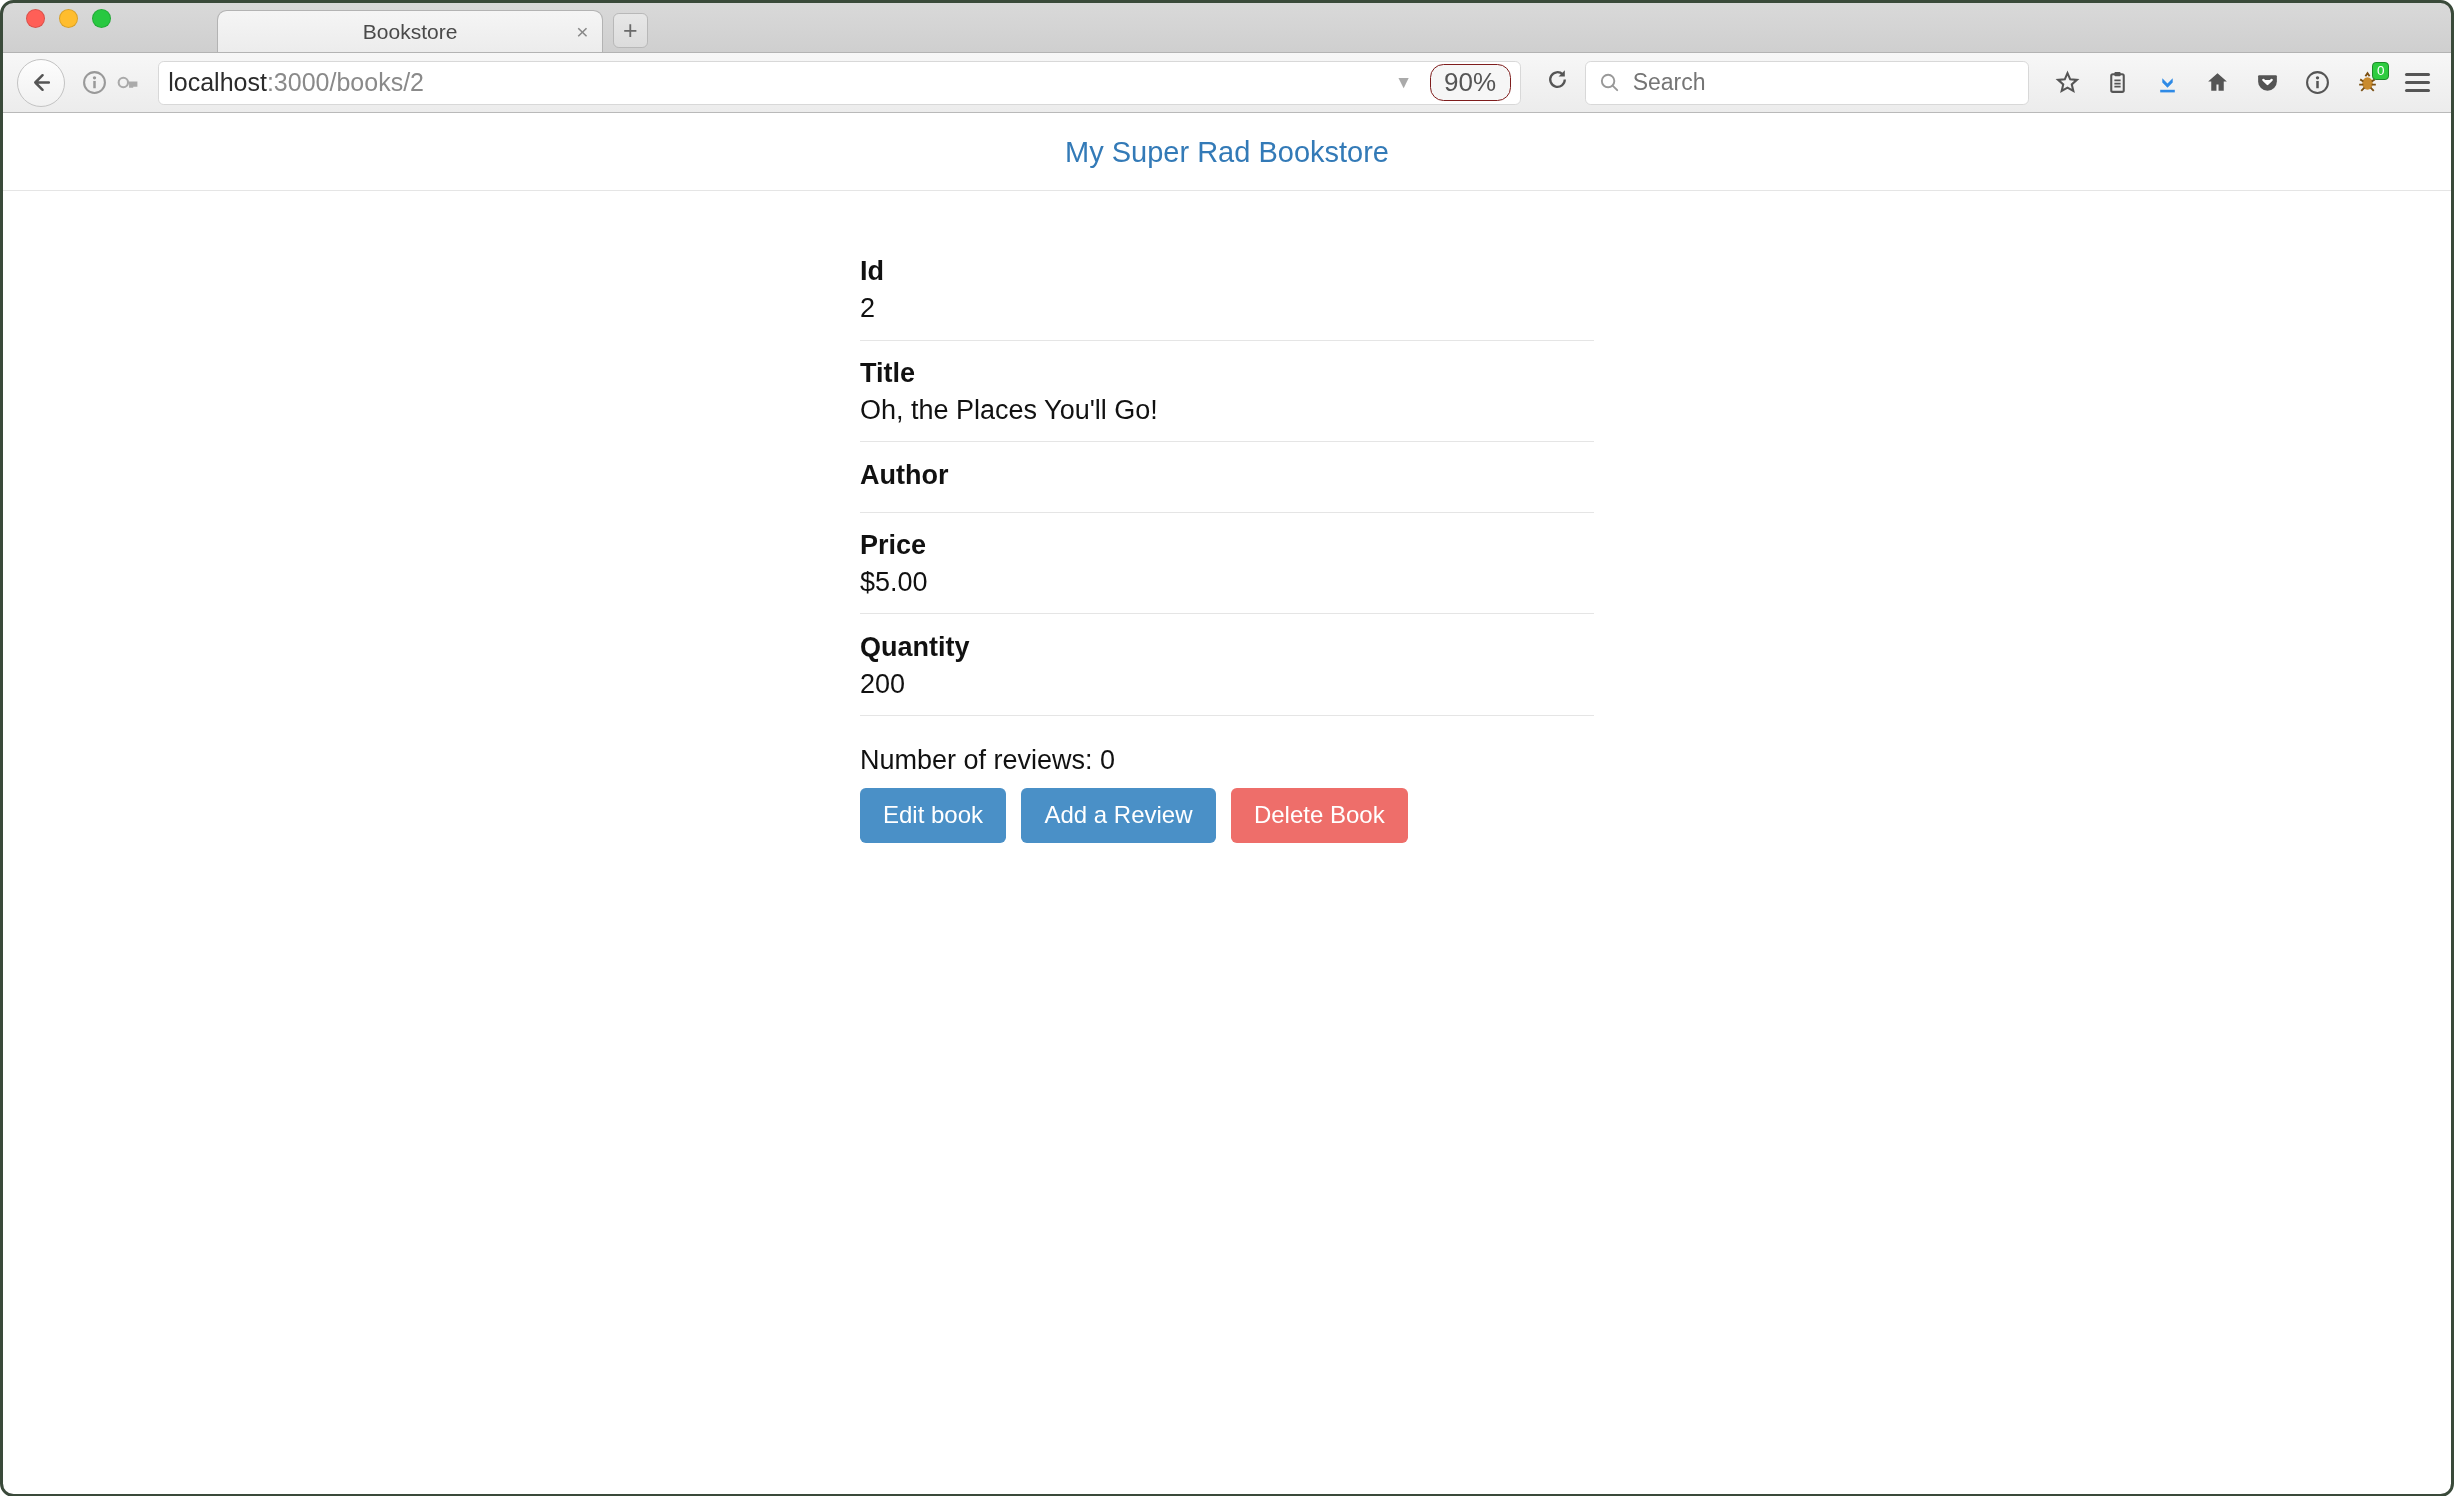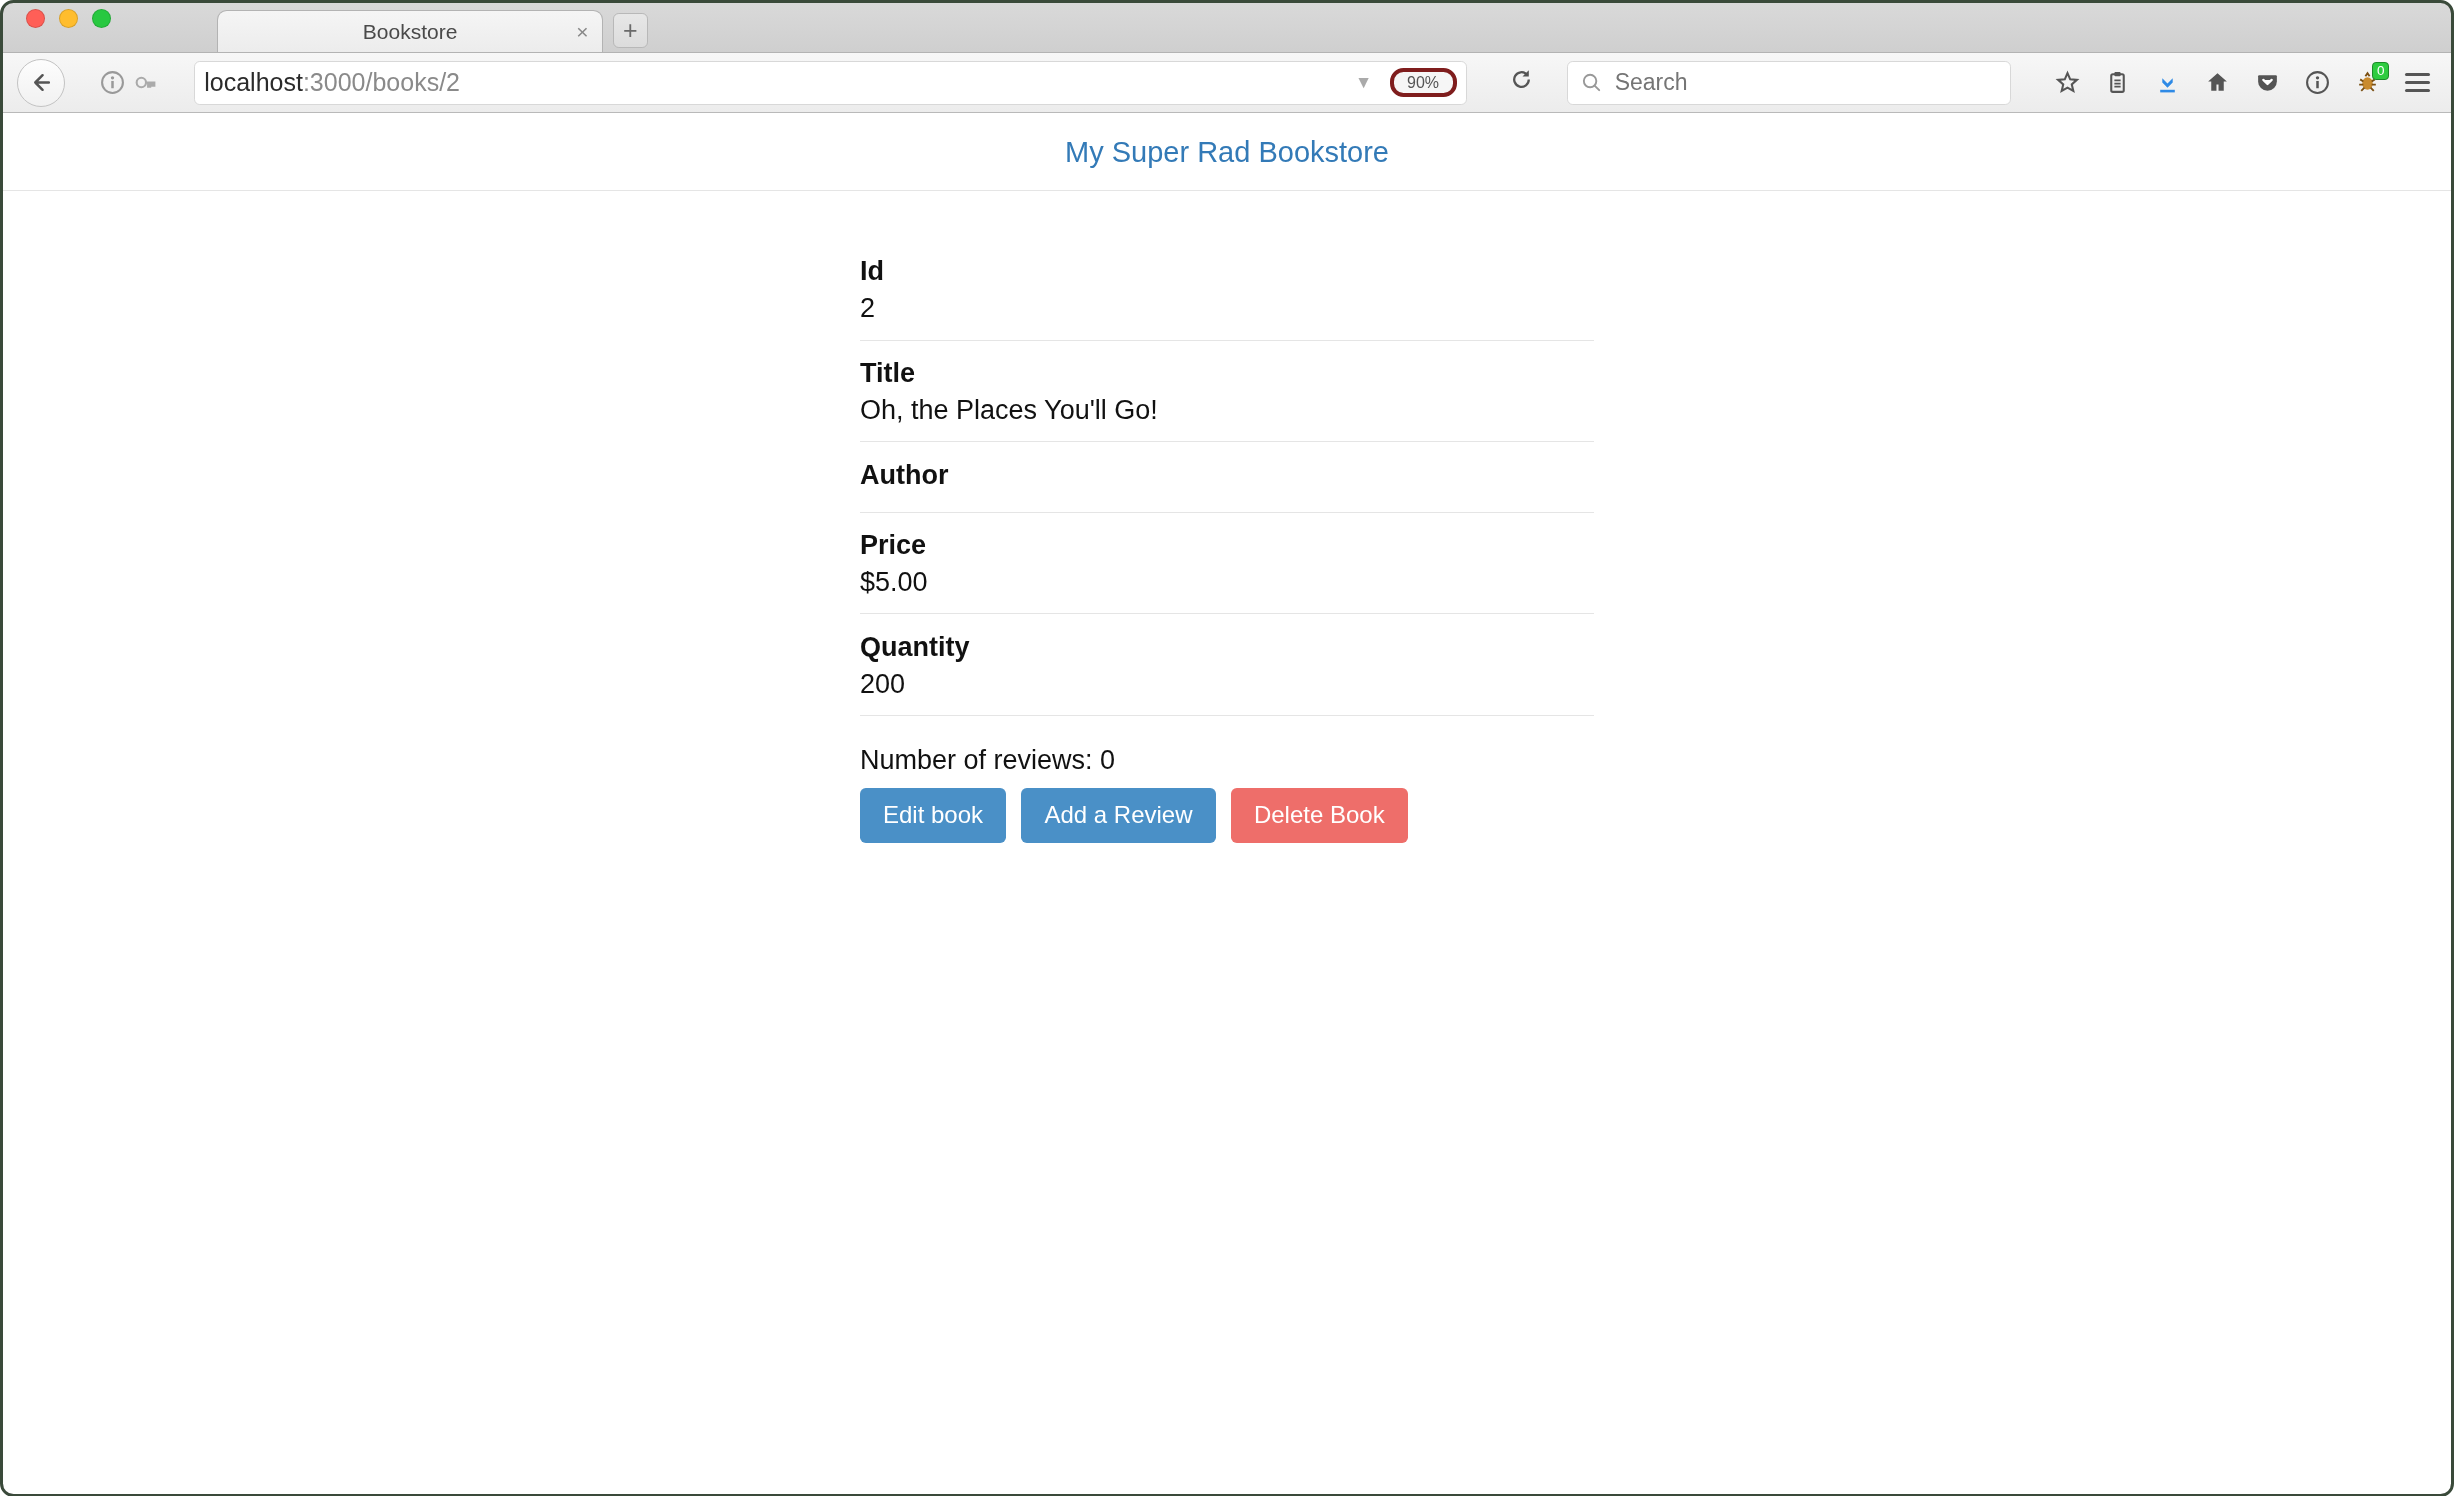--- a/index.html
+++ b/index.html
@@ -29,21 +29,21 @@
   .tab .close-x { position:absolute; right:13.5px; color:#888; font-size:21px; }
   .new-tab { width:35px; height:35px; margin-left:9.7px; margin-bottom:3.9px;
     display:flex; align-items:center; justify-content:center; color:#6a6a6a; font-size:25px; font-weight:300;
     border:1px solid #b8b8b8; border-radius:5.8px; background:linear-gradient(#e7e7e7,#dcdcdc);
   }
 
   .toolbar {
     height:60px;
     background:linear-gradient(#f7f7f7,#ececec);
     border-bottom:1px solid #b9b9b9;
-    display:flex; align-items:center; gap:26px;
+    display:flex; align-items:center; gap:8px;
     padding:0 13.5px;
   }
   .round-btn {
     width:48px; height:48px; border-radius:50%;
     border:1px solid #c3c3c3; background:linear-gradient(#fdfdfd,#f1f1f1);
     display:flex; align-items:center; justify-content:center;
   }
   .identity-box {
     height:44px; display:flex; align-items:center; gap:7.7px;
     padding:0 9.7px; color:#7a7a7a;
@@ -51,22 +51,22 @@
   .url-bar {
     flex:1; height:44px;
     display:flex; align-items:center;
     font-size:25px; color:#2b2b2b;
     padding:0 9.7px; background:#fff; border:1px solid #d8d8d8; border-radius:5.8px;
     margin-right:7.7px;
   }
   .url-bar .muted { color:#8a8a8a; }
   .url-bar .right-tools{ margin-left:auto; display:flex; align-items:center; gap:17.4px; color:#777;}
   .zoom-badge {
-    border:4px solid #7f1d1d; border-radius:13.5px; padding:1.9px 13.5px;
-    font-size:16px; color:#555; background:#f6f6f6;
+    border:1px solid #7f1d1d; border-radius:13.5px; padding:1.9px 13.5px;
+    font-size:26px; color:#555; background:#f6f6f6;
   }
   .reload-icon { font-size:25px; color:#555; padding:0 7.7px; }
 
   .search-box {
     width:444px; height:44px;
     background:#fff; border:1px solid #d8d8d8; border-radius:5.8px;
     display:flex; align-items:center; gap:9.7px; padding:0 11.6px;
     color:#8a8a8a; font-size:23px;
   }
   .search-box input{ border:none; outline:none; font-size:23px; width:100%; color:#333; background:transparent;}

